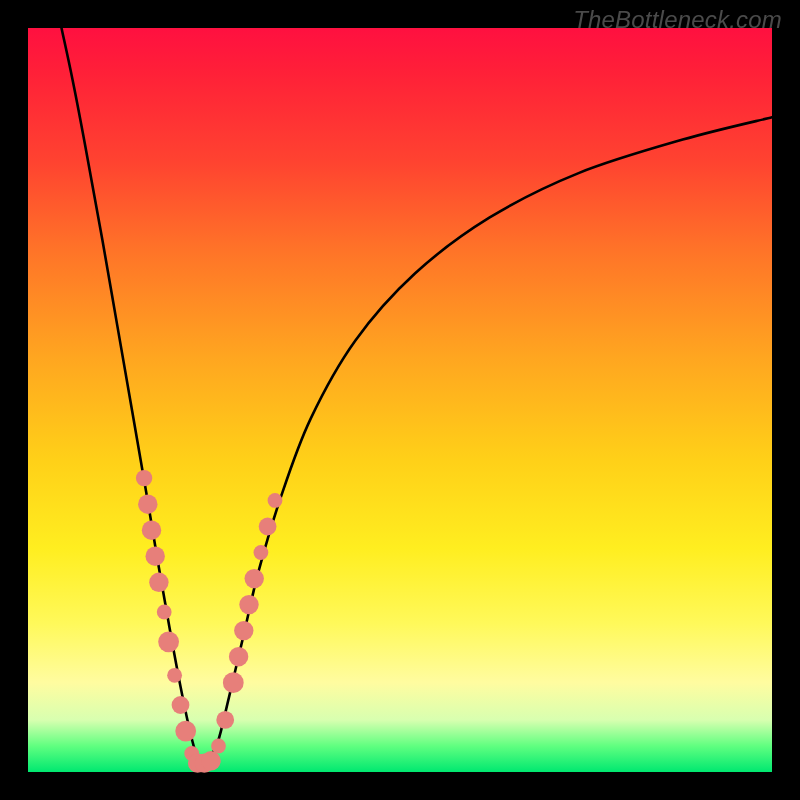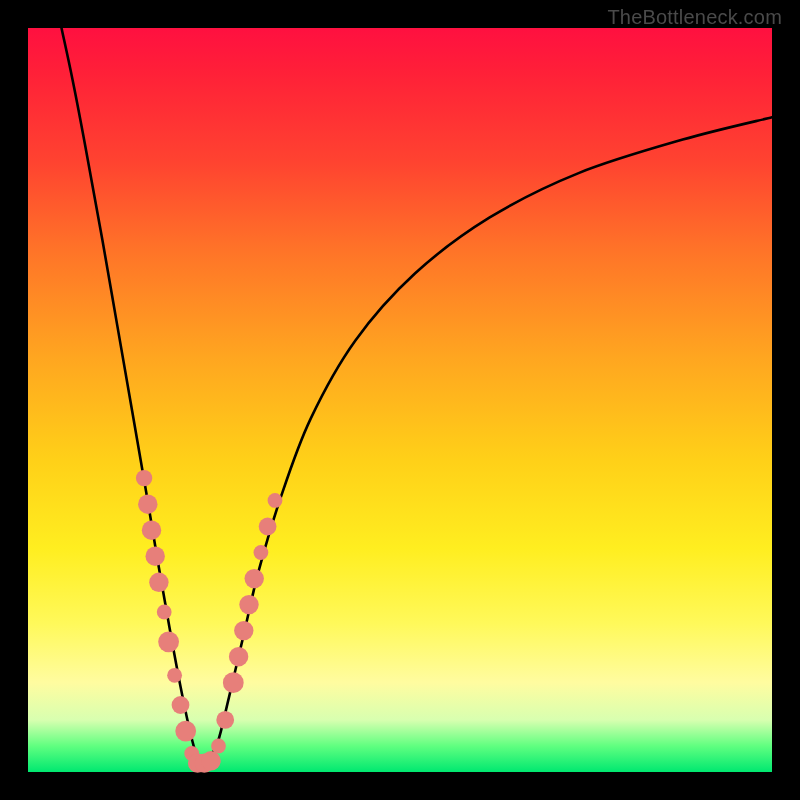--- a/index.html
+++ b/index.html
@@ -38,24 +38,25 @@
       #d8ffb0 93%,
       #60ff80 96.5%,
       #00e870 100%
     );
   }
   .watermark {
     position: absolute;
     top: 6px;
     right: 18px;
     color: #4a4a4a;
-    font-size: 20px;
+    font-size: 24px;
     font-weight: 400;
     letter-spacing: 0.2px;
     user-select: none;
+    font-style: italic;
   }
   svg.curve {
     position: absolute;
     left: 0;
     top: 0;
     width: 744px;
     height: 744px;
     overflow: visible;
   }
   .bead {

